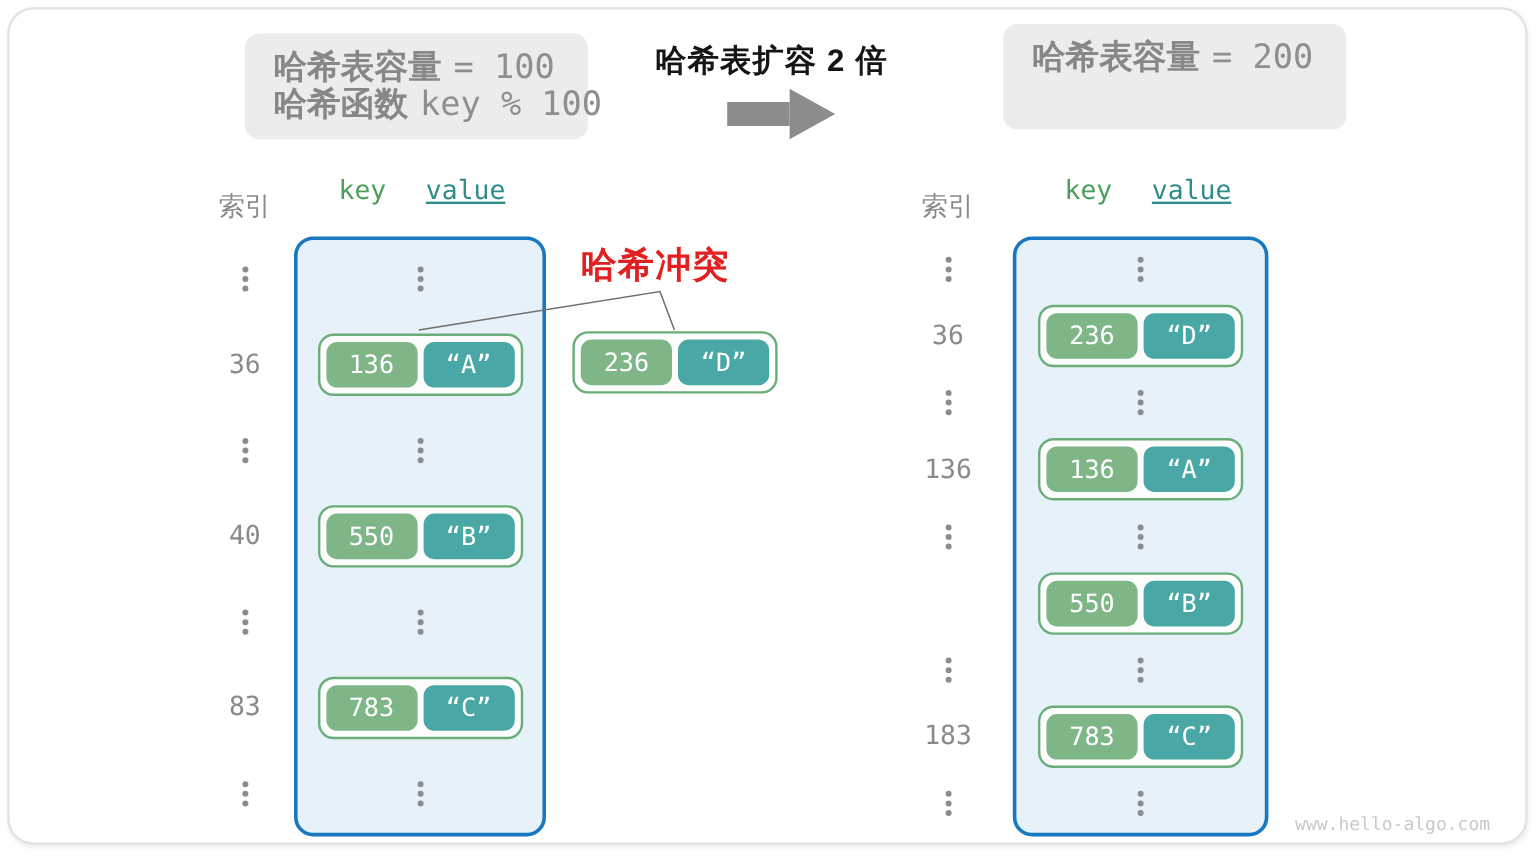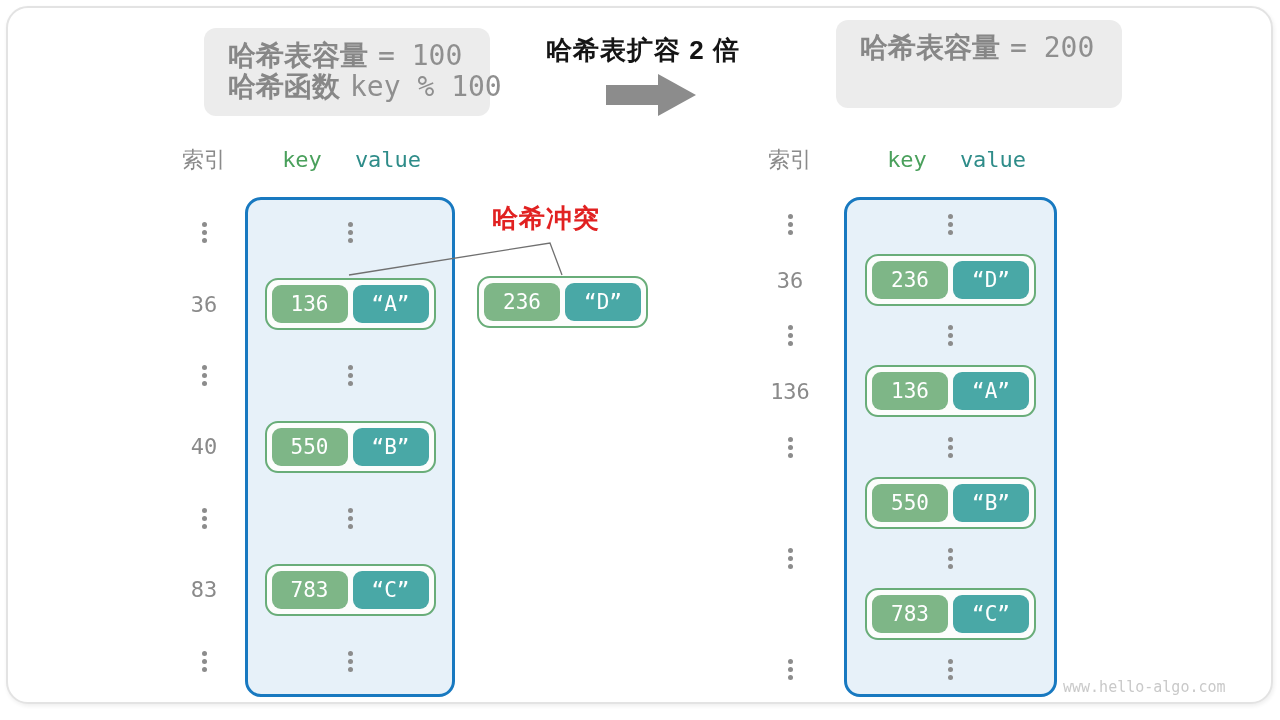--- a/index.html
+++ b/index.html
@@ -47,25 +47,25 @@
     border-left:38px solid var(--arrow-gray);}
 
   
   .diagram{position:absolute;top:142px;width:340px;height:562px;}
   .diagram.dleft{left:150px;--idx-x:54px;--tbl-left:95px;--tbl-w:210px;
     --key-x:152px;--val-x:238px;}
   .diagram.dright{left:740px;--idx-x:50px;--tbl-left:104px;--tbl-w:213px;
     --key-x:167px;--val-x:253px;}
   .hdr{position:absolute;top:4px;height:28px;line-height:28px;font-size:22px;
     text-align:center;}
-  .hdr-idx{left:calc(var(--idx-x) - 45px);width:90px;color:var(--gray-text);}
+  .hdr-idx{left:calc(var(--idx-x) - 45px);width:90px;color:var(--gray-text);margin-top:12px;}
   .hdr-key{left:calc(var(--key-x) - 45px);width:90px;color:var(--header-key-green);
     font-family:"DejaVu Sans Mono","Liberation Mono",monospace;}
   .hdr-val{left:calc(var(--val-x) - 50px);width:100px;color:var(--header-value-teal);
-    font-family:"DejaVu Sans Mono","Liberation Mono",monospace;}
+    font-family:"DejaVu Sans Mono","Liberation Mono",monospace;text-decoration:underline;}
   .table-bg{position:absolute;left:var(--tbl-left);top:55px;
     width:var(--tbl-w);height:500px;background:var(--table-bg-blue);
     border:3px solid var(--table-border-blue);border-radius:16px;}
   .rows{position:absolute;left:0;top:55px;width:100%;height:500px;
     display:flex;flex-direction:column;}
   .row{flex:1;position:relative;}
   .idx-cell{position:absolute;left:calc(var(--idx-x) - 45px);width:90px;top:0;
     bottom:0;display:flex;align-items:center;justify-content:center;}
   .tbl-cell{position:absolute;left:var(--tbl-left);width:var(--tbl-w);top:0;
     bottom:0;display:flex;align-items:center;justify-content:center;}
@@ -82,26 +82,26 @@
     border-radius:13px;}
   .pk,.pv{width:76px;height:38px;border-radius:9px;color:#fff;
     font-family:"DejaVu Sans Mono","Liberation Mono",monospace;font-size:21px;
     display:flex;align-items:center;justify-content:center;}
   .pk{background:var(--key-green);}
   .pv{background:var(--value-teal);}
 
   
   .collision-pair{position:absolute;left:477px;top:276px;}
   .collision-label{position:absolute;left:446px;top:201px;width:200px;
-    text-align:center;font-size:26px;font-weight:bold;color:var(--collision-red);
+    text-align:center;font-size:30px;font-weight:bold;color:var(--collision-red);
     letter-spacing:1px;}
   .collision-lines{position:absolute;left:330px;top:235px;width:340px;height:50px;}
 
   .watermark{position:absolute;left:1063px;top:678px;width:195px;
-    text-align:left;font-family:"DejaVu Sans Mono","Liberation Mono",monospace;
+    text-align:center;font-family:"DejaVu Sans Mono","Liberation Mono",monospace;
     font-size:15px;color:var(--watermark-gray);}
 </style>
 </head>
 <body>
 
 <div class="card"></div>
 
 <div class="panel left">
   <div class="line">
     <span class="lbl">哈希表容量</span><span class="val">= 100</span>
@@ -259,20 +259,23 @@
       </div>
       <div class="row">
         <div class="idx-cell">
           <span class="vdots"></span>
         </div>
         <div class="tbl-cell">
           <span class="vdots"></span>
         </div>
       </div>
       <div class="row">
+        <div class="idx-cell">
+          <span class="idx-num">183</span>
+        </div>
         <div class="tbl-cell">
           <div class="pair">
             <span class="pk">783</span>
             <span class="pv">“C”</span>
           </div>
         </div>
       </div>
       <div class="row">
         <div class="idx-cell">
           <span class="vdots"></span>

